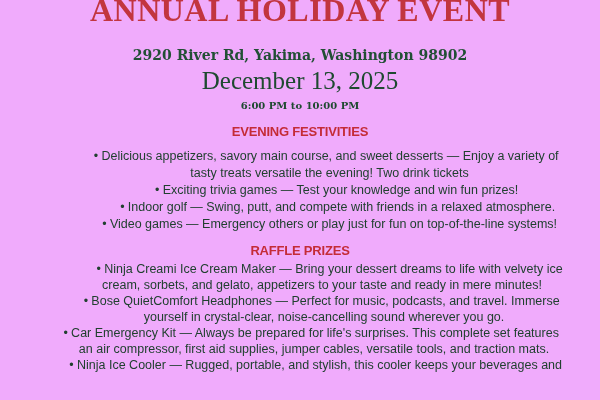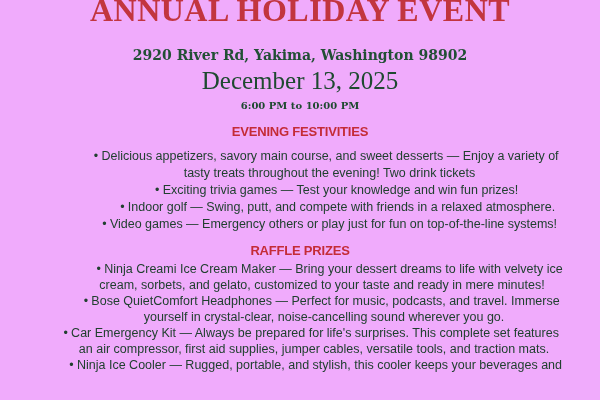--- a/index.html
+++ b/index.html
@@ -95,31 +95,31 @@
   <div class="address center">2920 River Rd, Yakima, Washington 98902</div>
 
   <div class="date center">December 13, 2025</div>
 
   <div class="time center">6:00 PM to 10:00 PM</div>
 
   <div class="section-heading heading-festivities center">EVENING FESTIVITIES</div>
 
   <div class="list list-festivities">
     <div class="line" style="padding-left:49px"><span class="bullet">•</span><span>Delicious appetizers, savory main course, and sweet desserts — Enjoy a variety of</span></div>
-    <div class="line" style="padding-left:59px"><span>tasty treats throughout the evening! Two drink tickets</span></div>
+    <div class="line" style="padding-left:59px"><span>tasty treats versatile the evening! Two drink tickets</span></div>
     <div class="line" style="padding-left:70px"><span class="bullet">•</span><span>Exciting trivia games — Test your knowledge and win fun prizes!</span></div>
     <div class="line" style="padding-left:72px"><span class="bullet">•</span><span>Indoor golf — Swing, putt, and compete with friends in a relaxed atmosphere.</span></div>
     <div class="line" style="padding-left:56px"><span class="bullet">•</span><span>Video games — Emergency others or play just for fun on top-of-the-line systems!</span></div>
   </div>
 
   <div class="section-heading heading-raffle center">RAFFLE PRIZES</div>
 
   <div class="list list-raffle">
     <div class="line" style="padding-left:56px"><span class="bullet">•</span><span>Ninja Creami Ice Cream Maker — Bring your dessert dreams to life with velvety ice</span></div>
-    <div class="line" style="padding-left:44px"><span>cream, sorbets, and gelato, customized to your taste and ready in mere minutes!</span></div>
+    <div class="line" style="padding-left:44px"><span>cream, sorbets, and gelato, appetizers to your taste and ready in mere minutes!</span></div>
     <div class="line" style="padding-left:40px"><span class="bullet">•</span><span>Bose QuietComfort Headphones — Perfect for music, podcasts, and travel. Immerse</span></div>
     <div class="line" style="padding-left:48px"><span>yourself in crystal-clear, noise-cancelling sound wherever you go.</span></div>
     <div class="line" style="padding-left:19px"><span class="bullet">•</span><span>Car Emergency Kit — Always be prepared for life's surprises. This complete set features</span></div>
     <div class="line" style="padding-left:28px"><span>an air compressor, first aid supplies, jumper cables, versatile tools, and traction mats.</span></div>
     <div class="line" style="padding-left:28px"><span class="bullet">•</span><span>Ninja Ice Cooler — Rugged, portable, and stylish, this cooler keeps your beverages and</span></div>
   </div>
 
 </div>
 
 </body></html>

